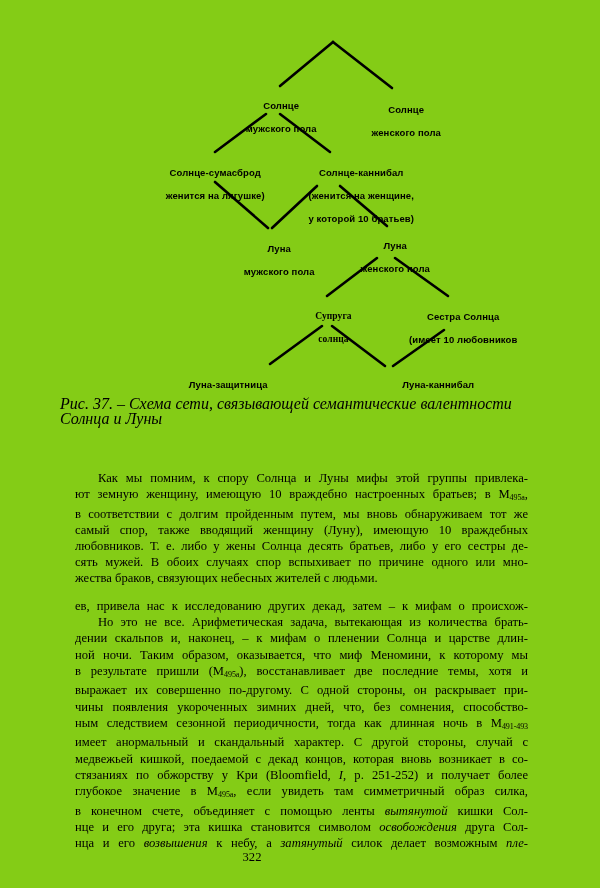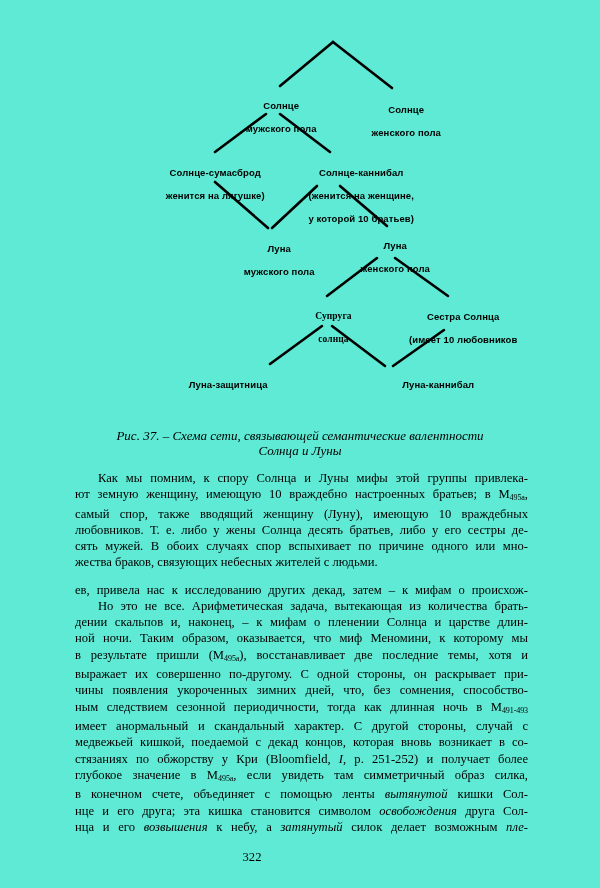--- a/index.html
+++ b/index.html
@@ -13,21 +13,21 @@
     position: relative;
     font-family: "Liberation Serif", "DejaVu Serif", serif;
     color: #000000;
     overflow: hidden;
   }
 
   #page {
     position: relative;
     width: 600px;
     height: 888px;
-    background: #5eead4;
+    background: #84cc16;
   }
 
   
   #figure {
     position: absolute;
     left: 0;
     top: 0;
     width: 600px;
     height: 400px;
   }
@@ -48,26 +48,24 @@
     color: #000;
     transform: translateX(-50%);
   }
 
   
   #caption {
     position: absolute;
     left: 60px;
     top: 396px;
     width: 480px;
-    text-align: center;
     font-style: italic;
-    font-size: 13px;
+    font-size: 16px;
     line-height: 15px;
     font-family: "Liberation Serif", "DejaVu Serif", serif;
-    margin-top: 32px;
   }
   #caption .cap-line { display: block; }
 
   
   #body-text {
     position: absolute;
     left: 63px;
     top: 458px;
     width: 477px;
     font-size: 12.6px;
@@ -192,20 +190,21 @@
   <div id="caption">
     <span class="cap-line">Рис. 37. – Схема сети, связывающей семантические валентности</span>
     <span class="cap-line">Солнца и Луны</span>
   </div>
 
   <div id="body-text">
 
     <div class="para">
       <span class="tline just indent">Как мы помним, к спору Солнца и Луны мифы этой группы привлека-</span>
       <span class="tline just">ют земную женщину, имеющую 10 враждебно настроенных братьев; в М<sub>495a</sub>,</span>
+      <span class="tline just">в соответствии с долгим пройденным путем, мы вновь обнаруживаем тот же</span>
       <span class="tline just">самый спор, также вводящий женщину (Луну), имеющую 10 враждебных</span>
       <span class="tline just">любовников. Т. е. либо у жены Солнца десять братьев, либо у его сестры де-</span>
       <span class="tline just">сять мужей. В обоих случаях спор вспыхивает по причине одного или мно-</span>
       <span class="tline">жества браков, связующих небесных жителей с людьми.</span>
     </div>
 
     <div class="para">
       <span class="tline just">ев, привела нас к исследованию других декад, затем – к мифам о происхож-</span>
       <span class="tline just indent">Но это не все. Арифметическая задача, вытекающая из количества брать-</span>
       <span class="tline just">дении скальпов и, наконец, – к мифам о пленении Солнца и царстве длин-</span>

